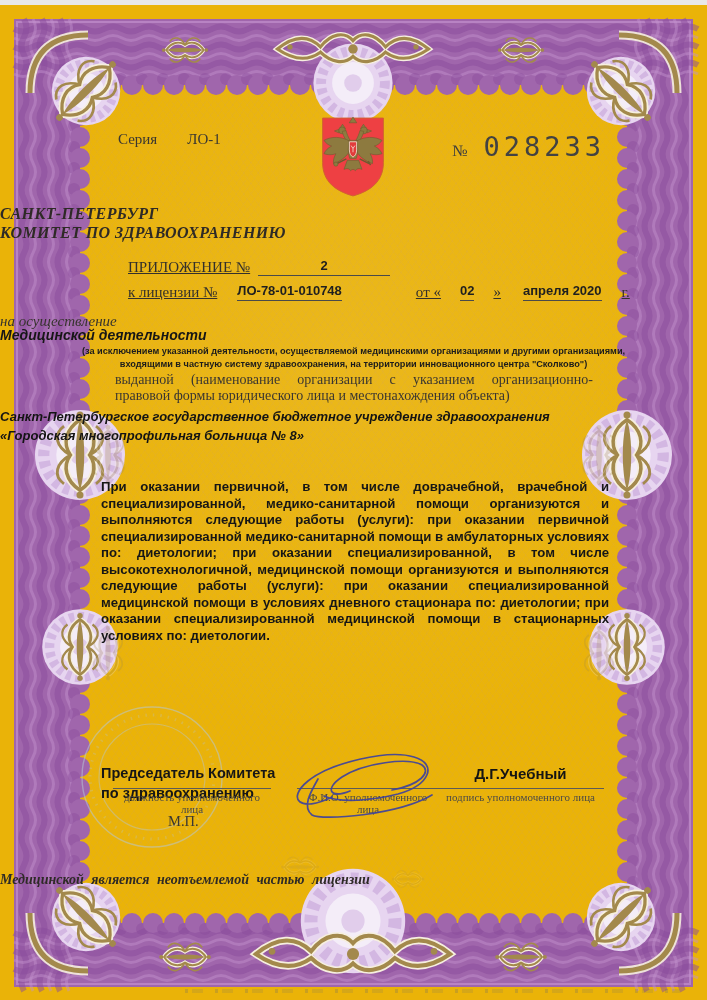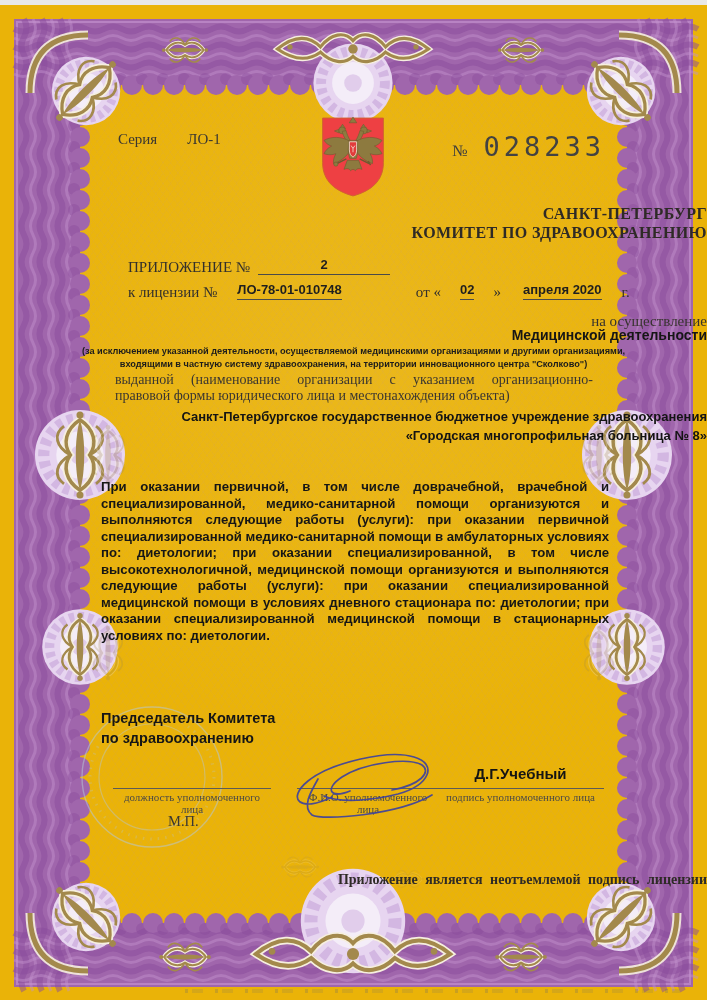--- a/index.html
+++ b/index.html
@@ -11,35 +11,35 @@
   .page::after{ 
     content:"";position:absolute;inset:72px;z-index:1;pointer-events:none;
     background:
       repeating-linear-gradient(55deg, rgba(176,140,190,.055) 0 1px, transparent 1px 6px),
       repeating-linear-gradient(-55deg, rgba(176,140,190,.055) 0 1px, transparent 1px 6px),
       radial-gradient(circle at 50% 32%, rgba(240,225,200,.10), transparent 62%);
   }
   #frame{position:absolute;left:0;top:0;z-index:2;}
   .content{position:absolute;inset:0;z-index:3;}
   .abs{position:absolute;}
-  .center{left:0;right:0;text-align:right;}
+  .center{left:0;right:16px;text-align:left;font-style:italic;}
 
   .serial-row{top:126px;left:118px;right:102px;display:flex;justify-content:space-between;align-items:flex-start;}
   .series{font-size:15px;color:#3a3732;}
   .series b{font-weight:normal;margin-left:30px;}
   .number{display:flex;align-items:baseline;gap:16px;color:#3e3e3e;}
   .number .no{font-size:16px;}
   .number .digits{font-family:"DejaVu Sans Mono",monospace;font-size:27px;letter-spacing:4px;color:#424242;}
 
   .coat{left:315px;top:110px;width:76px;height:84px;}
 
   .committee{top:199px;font-weight:bold;font-size:16px;line-height:19px;letter-spacing:.4px;color:#2e2a26;}
 
   .annex{left:128px;top:254px;width:486px;font-size:15px;color:#33302c;}
-  .annex-row{display:flex;align-items:flex-start;white-space:nowrap;}
+  .annex-row{display:flex;align-items:center;white-space:nowrap;text-decoration:underline;}
   .annex-row + .annex-row{margin-top:8px;gap:16px;}
   .slot{display:inline-block;border-bottom:1.2px solid #4a4a4a;text-align:center;
         font-family:"Liberation Sans","DejaVu Sans",sans-serif;font-weight:bold;font-size:13px;color:#1f1f1f;
         padding-bottom:2px;line-height:13px;}
   .slot span{display:inline-block;transform:translateY(-1px);}
   .w-num{width:132px;margin-left:8px;}
   .w-lic{width:168px;margin-left:4px;}
   .w-day{width:38px;margin:0 3px;}
   .w-month{width:128px;margin:0 4px 0 6px;}
   .ot{margin-left:58px;}
@@ -51,21 +51,21 @@
   .issued{left:115px;top:367px;width:478px;font-size:14px;line-height:15.5px;color:#3a3631;}
   .issued .j{text-align:justify;text-align-last:justify;}
 
   .orgname{top:403px;font-family:"Liberation Sans","DejaVu Sans",sans-serif;font-weight:bold;font-size:13px;line-height:18.5px;color:#141414;}
   .address{top:451px;font-family:"Liberation Sans","DejaVu Sans",sans-serif;font-weight:bold;font-size:13.5px;color:#141414;}
 
   .services{left:101px;top:474px;width:508px;font-family:"Liberation Sans","DejaVu Sans",sans-serif;
             font-weight:bold;font-size:13.2px;line-height:16.5px;text-align:justify;color:#161616;}
 
   .stamp-svg{left:76px;top:696px;width:152px;height:152px;opacity:.55;}
-  .sig-pos{left:101px;top:703px;font-family:"Liberation Sans","DejaVu Sans",sans-serif;font-weight:bold;font-size:14.5px;line-height:20px;color:#161616;}
+  .sig-pos{left:101px;top:758px;font-family:"Liberation Sans","DejaVu Sans",sans-serif;font-weight:bold;font-size:14.5px;line-height:20px;color:#161616;}
   .sig-name{left:437px;top:760px;width:167px;text-align:center;font-family:"Liberation Sans","DejaVu Sans",sans-serif;font-weight:bold;font-size:15px;color:#141414;}
   .uline{top:783px;border-top:1px solid #5d5b57;text-align:center;font-size:11px;color:#4c4a46;padding-top:2px;}
   .ul1{left:113px;width:158px;}
   .ul2{left:297px;width:142px;}
   .ul3{left:437px;width:167px;}
   .sig-ink{left:278px;top:728px;width:178px;height:92px;}
   .mp{left:168px;top:808px;font-size:14.5px;color:#3a3732;}
 
   .footer{top:867px;font-weight:bold;font-size:14px;word-spacing:4px;color:#2e2a26;}
 
@@ -526,17 +526,17 @@
     <svg class="abs sig-ink" viewBox="0 0 178 92">
       <g fill="none" stroke="#3c40a0" stroke-width="1.7" opacity=".9" stroke-linecap="round">
         <path d="M54,64 C22,80 8,66 30,48 C52,30 110,16 136,24 C160,31 152,52 120,61 C92,68 62,70 46,63"></path>
         <path d="M72,58 C52,66 46,56 64,44 C86,30 130,24 144,32 C154,39 142,52 114,57"></path>
         <path d="M40,46 C32,60 24,74 34,82 C44,88 120,82 154,62"></path>
       </g>
     </svg>
 
     <div class="abs mp">М.П.</div>
 
-    <div class="abs center footer">Приложение является неотъемлемой подпись лицензии</div>
+    <div class="abs center footer">Медицинской является неотъемлемой частью лицензии</div>
 
     <div class="abs microline"></div>
   </div>
 </div>
 
 </body></html>

